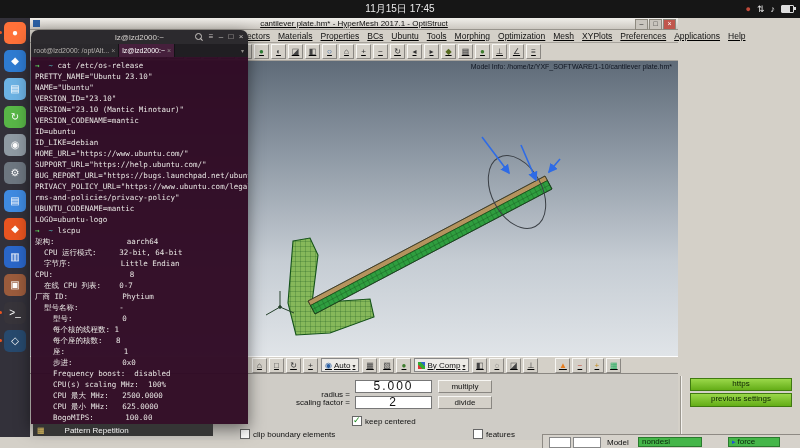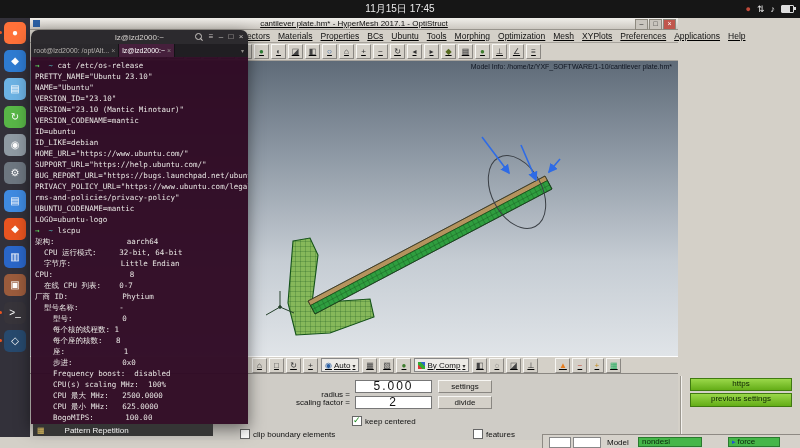--- a/index.html
+++ b/index.html
@@ -244,21 +244,21 @@
           <span class="tool-btn" style="color: rgb(230, 126, 34);">▲</span>
           <span class="tool-btn" style="color: rgb(192, 57, 43);">~</span>
           <span class="tool-btn" style="color: rgb(194, 139, 30);">+</span>
           <span class="tool-btn" style="color: rgb(39, 174, 96);">▦</span>
         </span>
     </div>
 
     <div class="hm-panel">
       <span class="lbl" style="left:240px;top:16px;width:80px;text-align:right;">radius =</span>
       <span class="pfield" style="left:325px;top:6px;width:75px;height:11px;">5.000</span>
-      <span class="pbtn" style="left:408px;top:6px;width:52px;height:11px;">settings</span>
+      <span class="pbtn" style="left:408px;top:6px;width:52px;height:11px;">multiply</span>
       <span class="lbl" style="left:216px;top:24px;width:104px;text-align:right;">scaling factor =</span>
       <span class="pfield" style="left:325px;top:22px;width:75px;height:11px;">2</span>
       <span class="pbtn" style="left:408px;top:22px;width:52px;height:11px;">divide</span>
       <span class="cbrow" style="left:322px;top:42px;">
         <span class="cb checked"></span>
         <span>keep centered</span>
       </span>
       <span class="cbrow" style="left:210px;top:55px;">
         <span class="cb"></span>
         <span>clip boundary elements</span>

